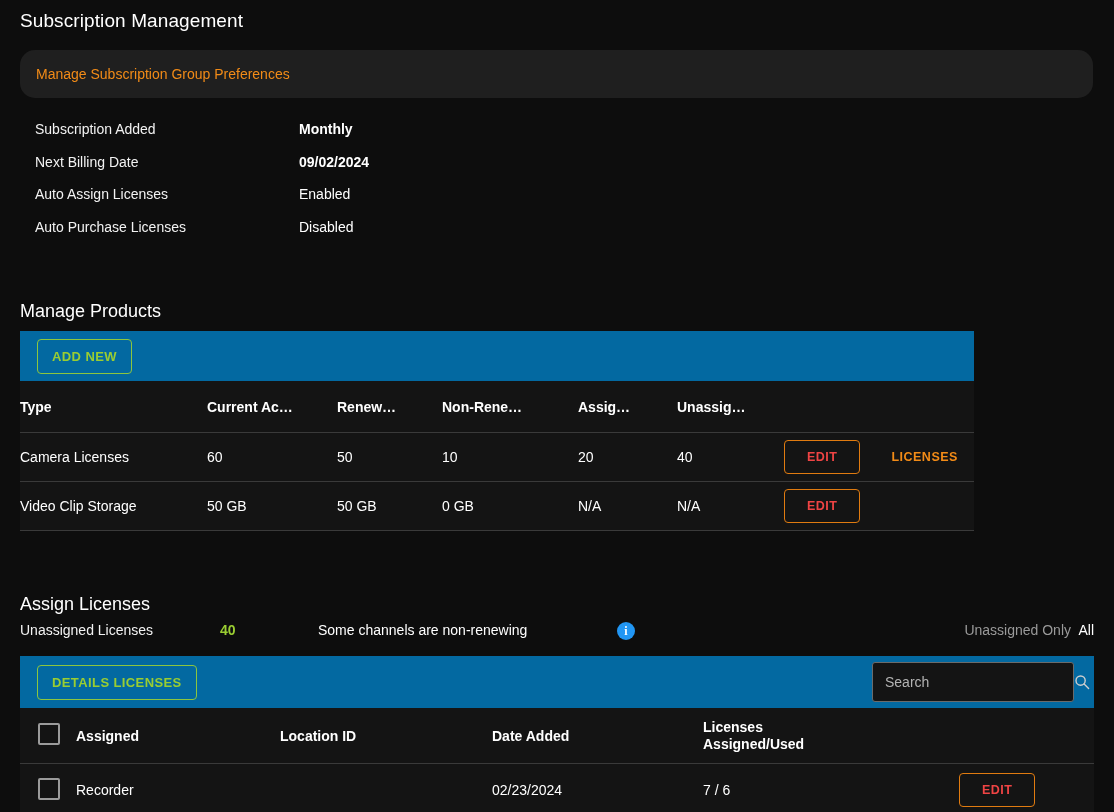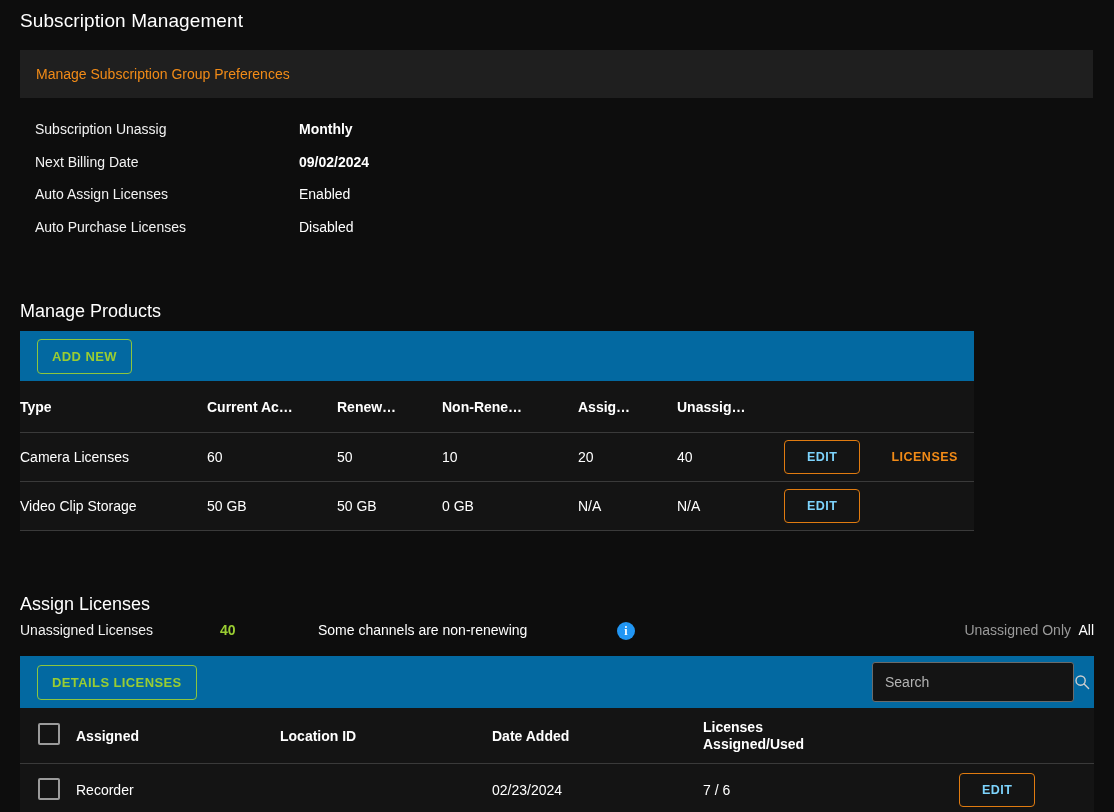--- a/index.html
+++ b/index.html
@@ -29,20 +29,21 @@
   }
 
   
   .prefs-banner {
     position: absolute;
     left: 20px; top: 50px;
     width: 1073px; height: 48px;
     background: #1f1f1f;
     display: flex;
     align-items: center;
+    border-radius: 15px;
   }
   .prefs-link {
     margin-left: 16px;
     color: #f28b17;
     font-size: 14px;
     cursor: pointer;
   }
 
   
   .summary { position: absolute; left: 35px; top: 113px; }
@@ -145,21 +146,21 @@
   #products-table td { height: 48px; }
   #licenses-table th { height: 55px; }
   #licenses-table td { height: 52px; }
 
   .cell-pad { padding-left: 10px; }
 
   .btn-edit {
     background: transparent;
     border: 1px solid #e07b10;
     border-radius: 4px;
-    color: #7dd3fc;
+    color: #ef4444;
     font-size: 12.5px;
     font-weight: bold;
     letter-spacing: .5px;
     padding: 9px 22px;
     cursor: pointer;
     font-family: "Liberation Sans", sans-serif;
   }
   .link-details {
     color: #f28b17;
     font-size: 12.5px;
@@ -215,21 +216,21 @@
 <div class="page">
 
   <div class="page-title">Subscription Management</div>
 
   <div class="prefs-banner">
     <span class="prefs-link">Manage Subscription Group Preferences</span>
   </div>
 
   <div class="summary">
     <div class="summary-row">
-      <span class="summary-label">Subscription Unassig</span>
+      <span class="summary-label">Subscription Added</span>
       <span class="summary-value bold">Monthly</span>
     </div>
     <div class="summary-row">
       <span class="summary-label">Next Billing Date</span>
       <span class="summary-value bold">09/02/2024</span>
     </div>
     <div class="summary-row">
       <span class="summary-label">Auto Assign Licenses</span>
       <span class="summary-value">Enabled</span>
     </div>

